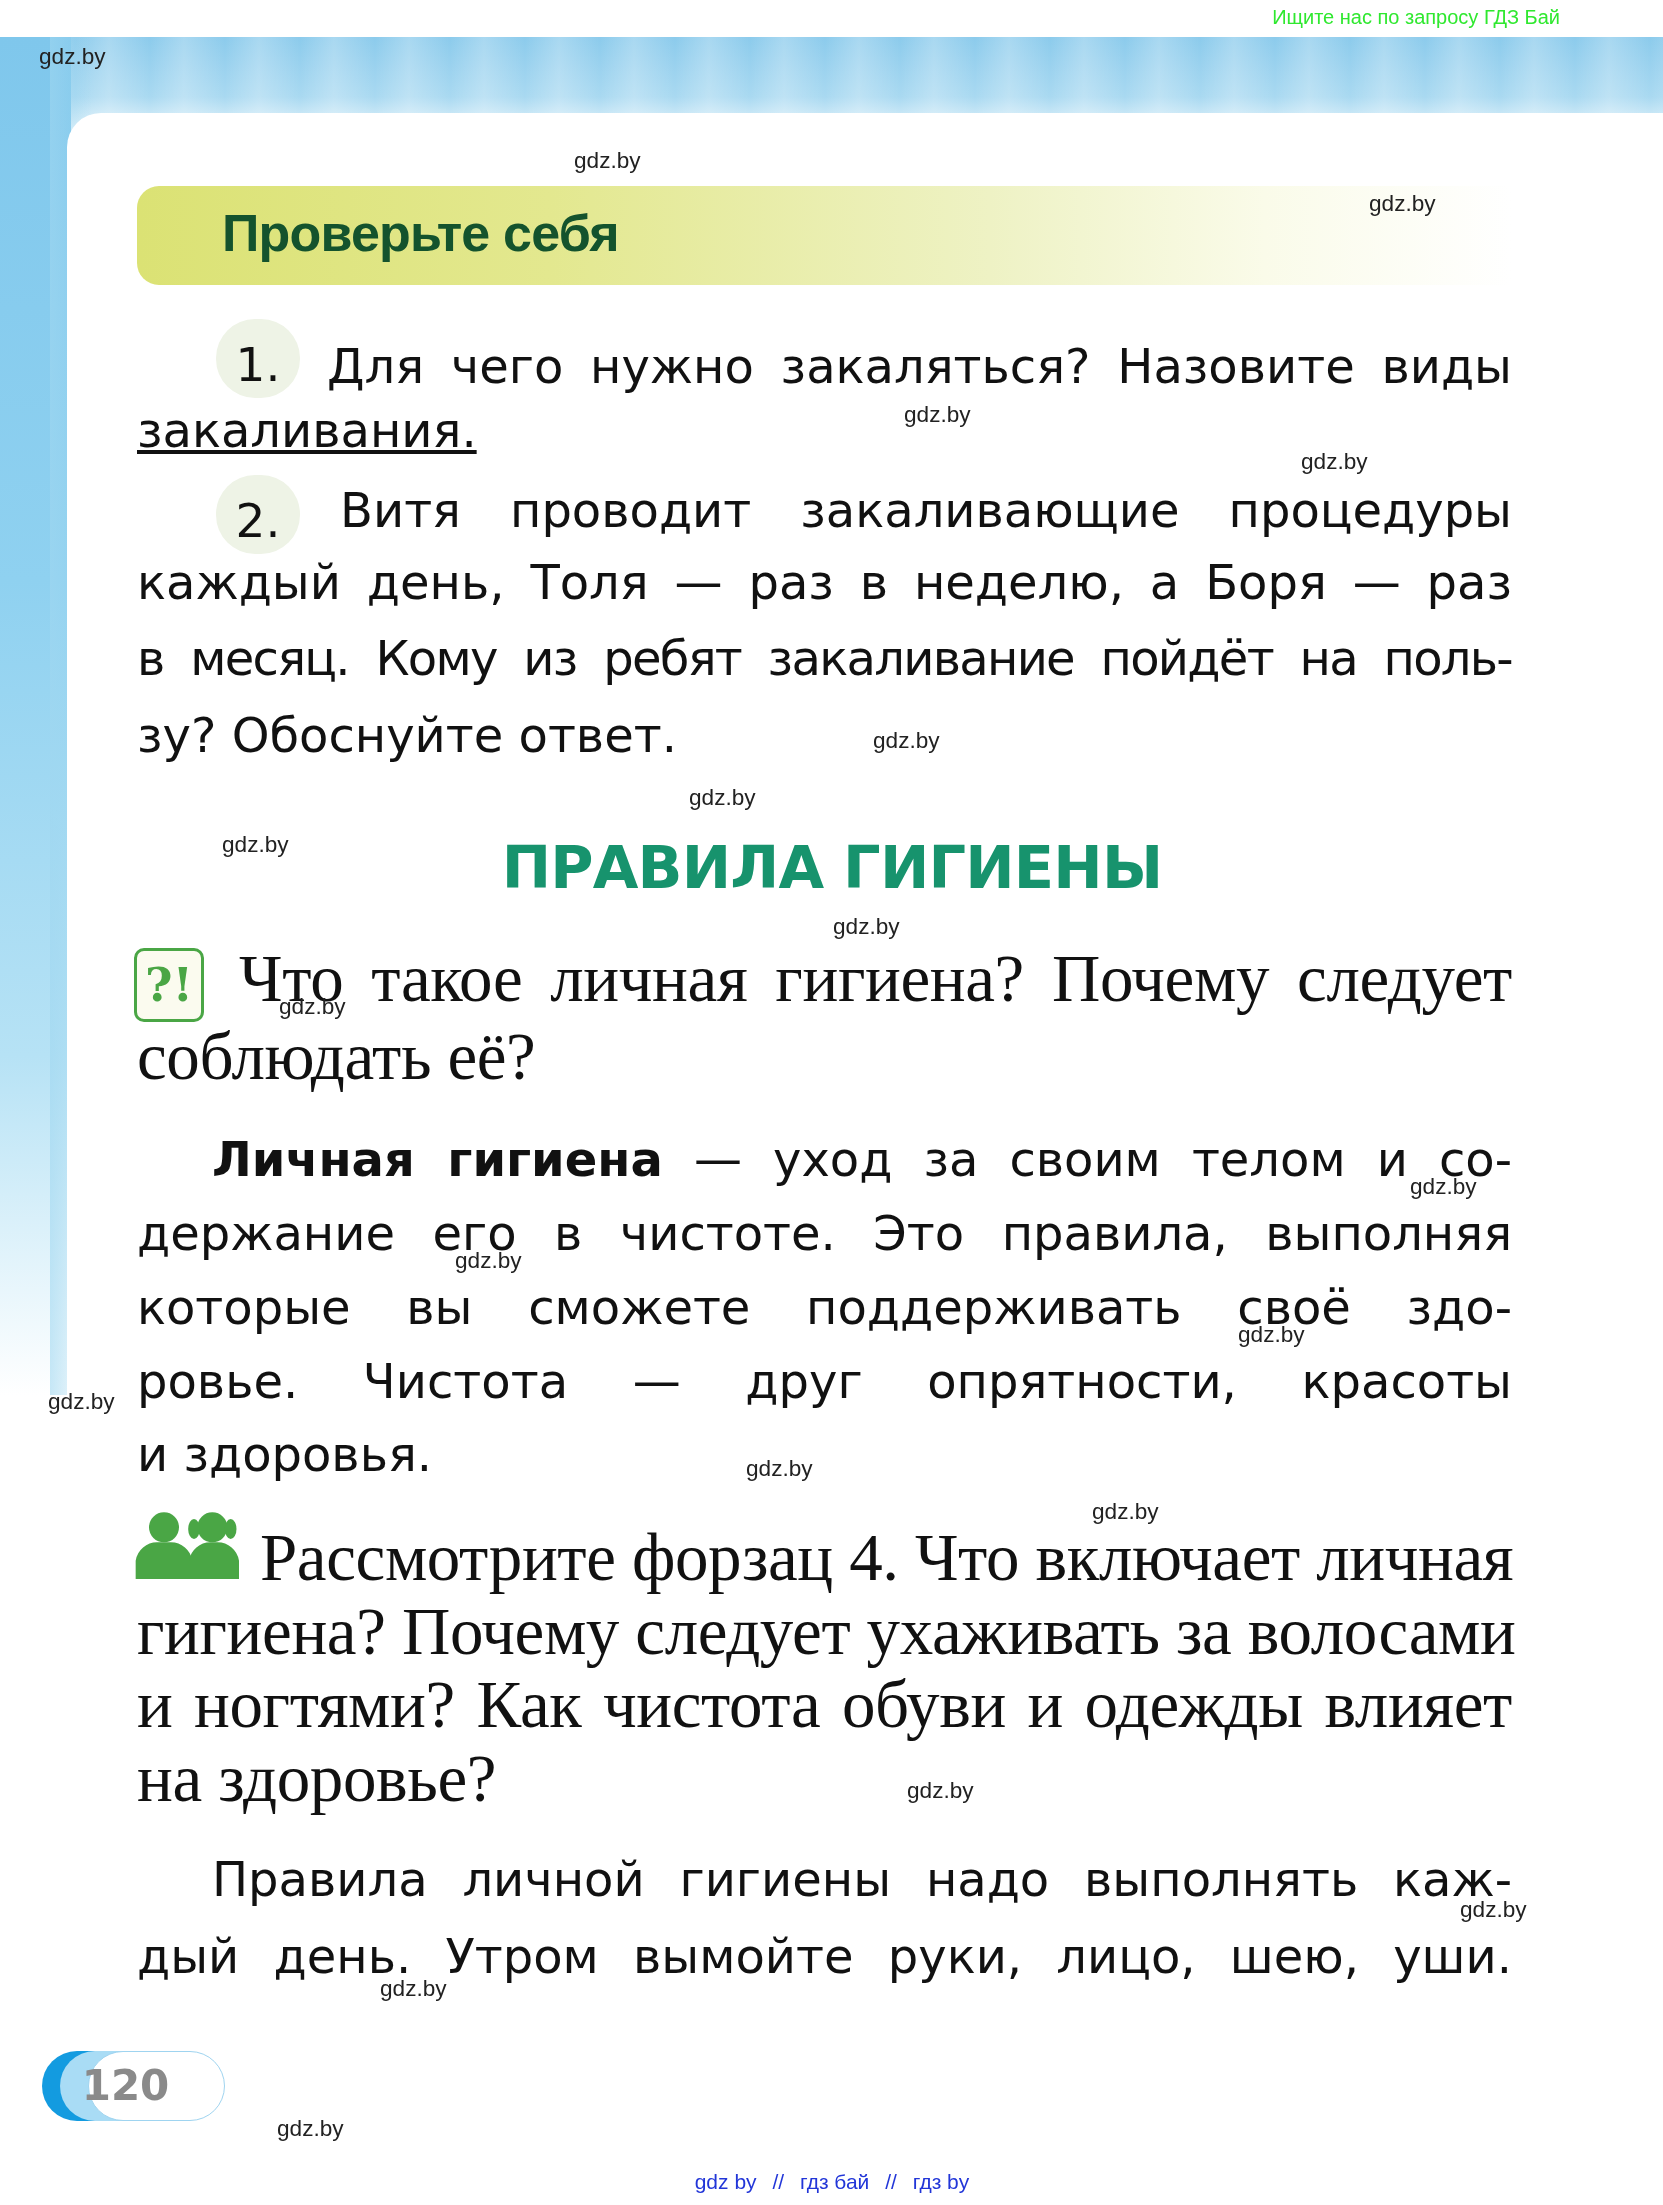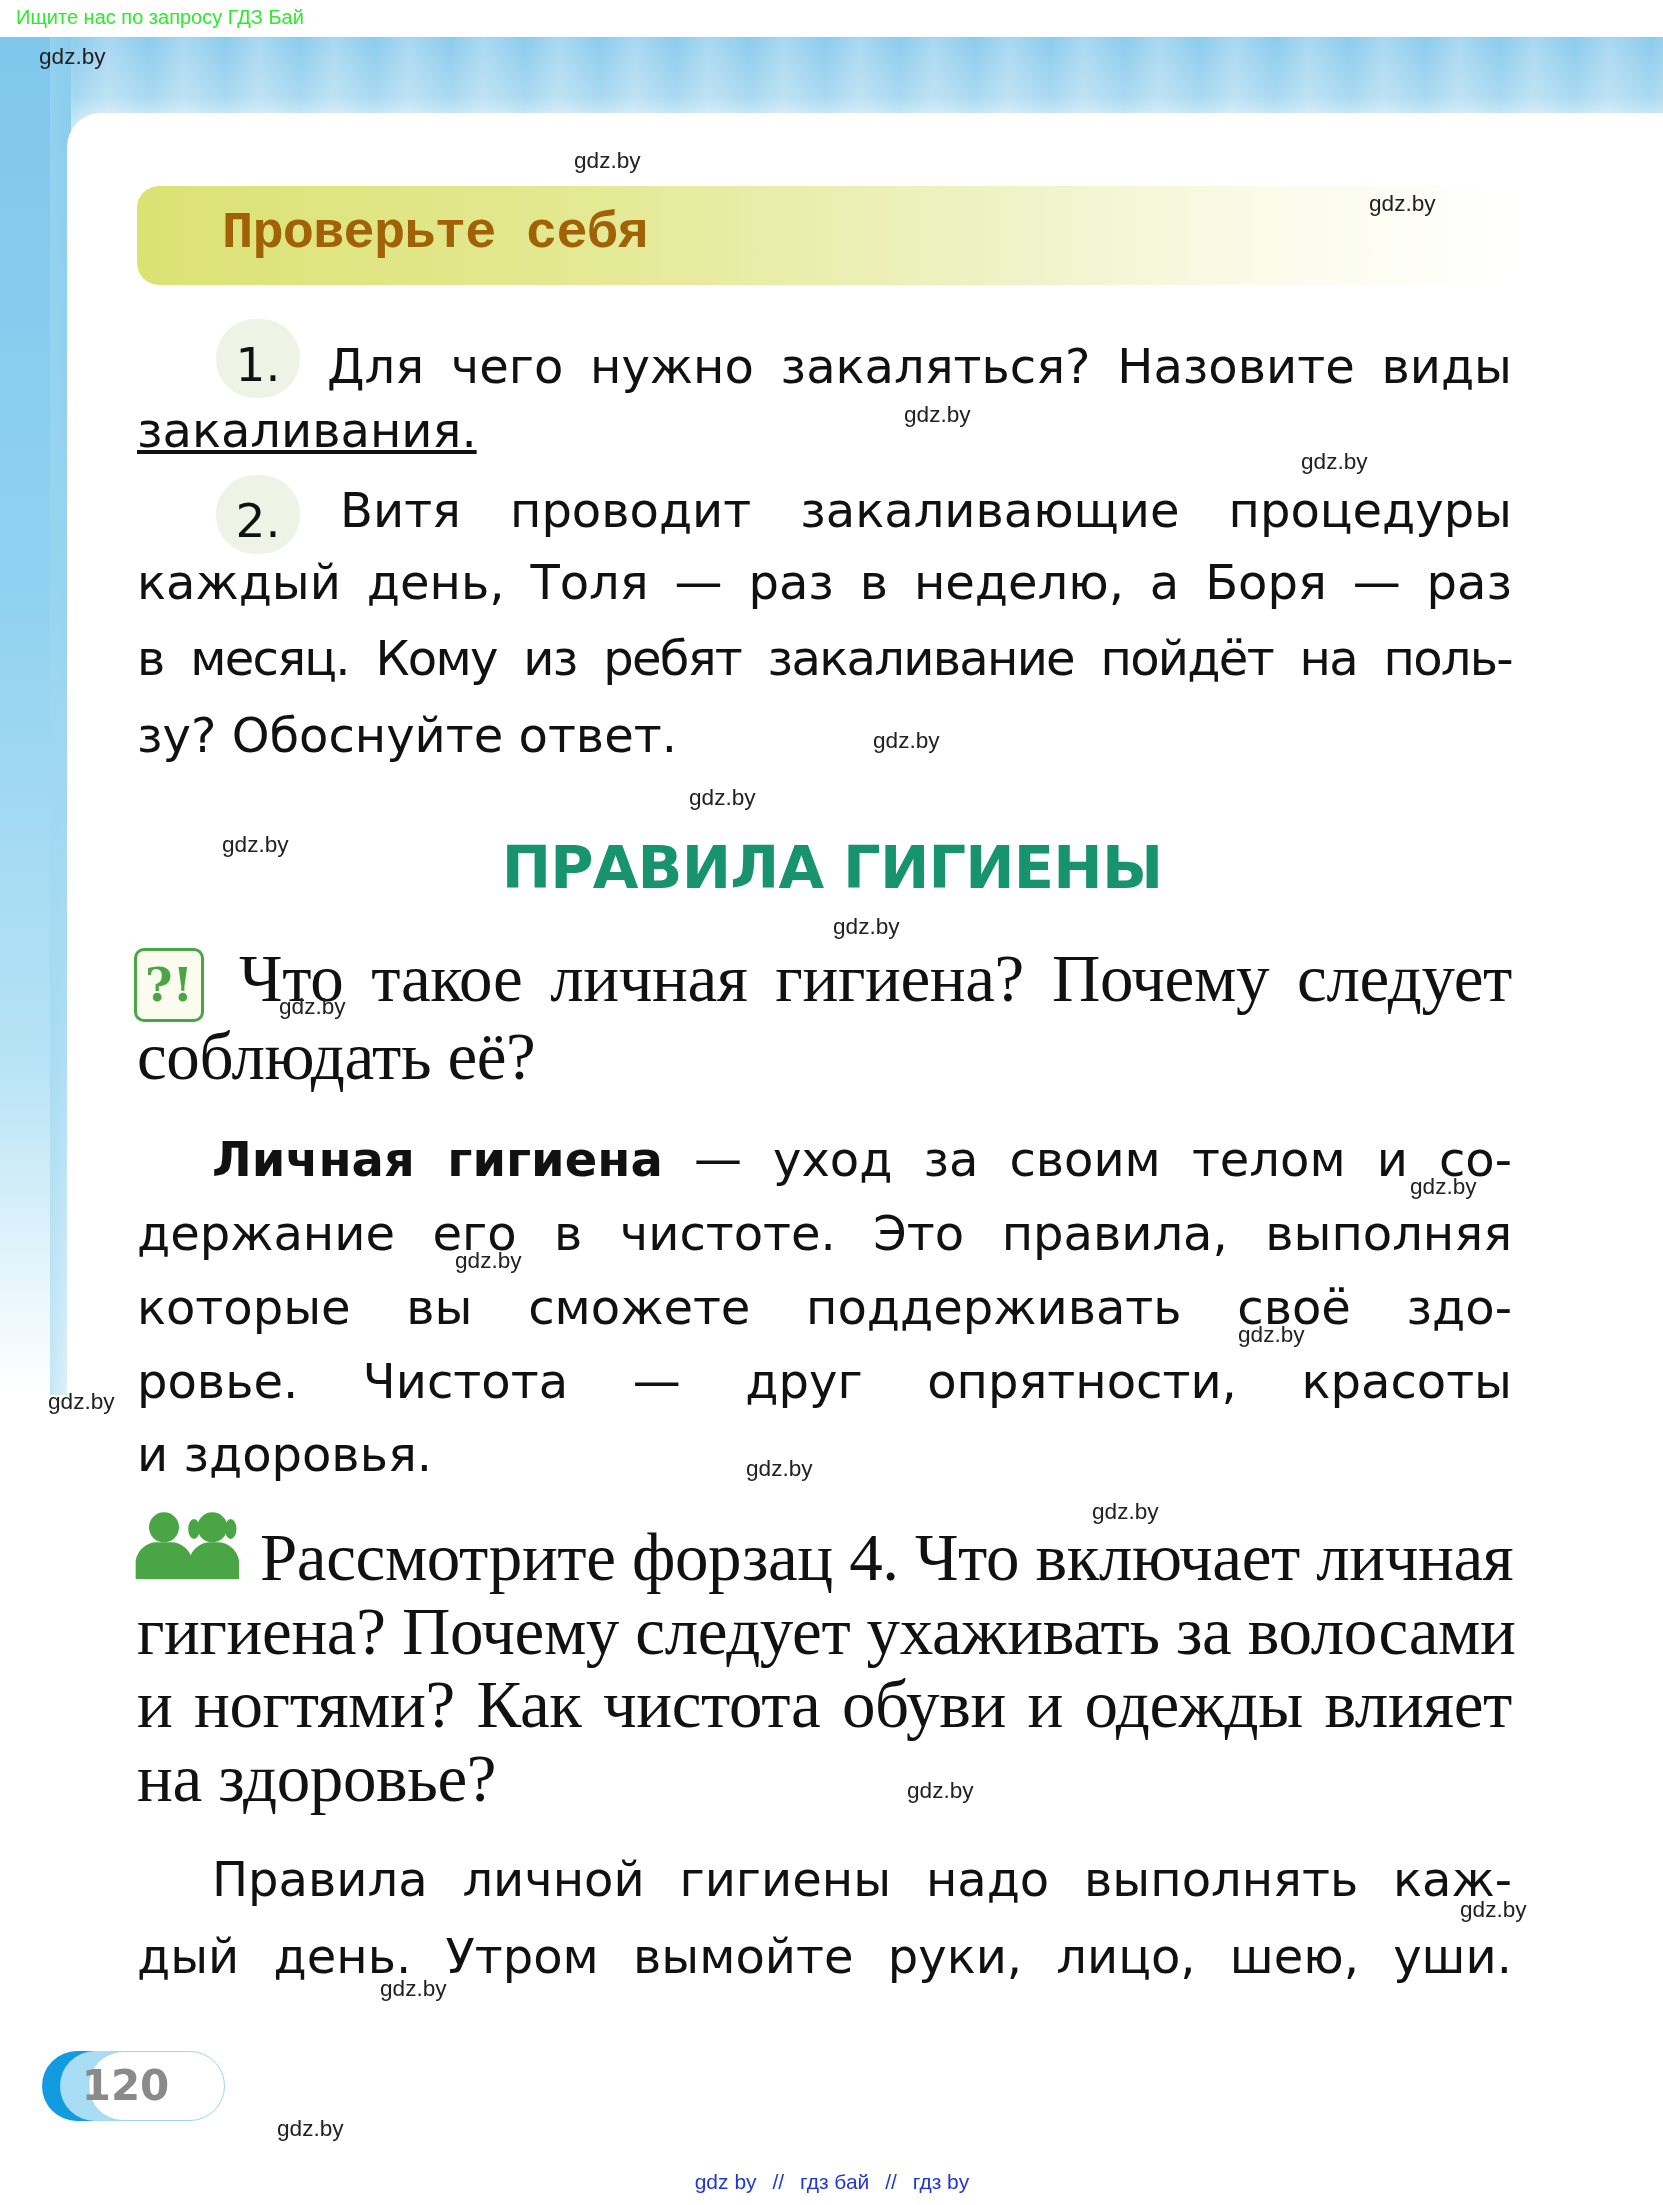--- a/index.html
+++ b/index.html
@@ -2,22 +2,22 @@
 <html style="font-size:13.4px"><head>
 <meta charset="utf-8">
 <style>
   html, body { margin: 0; padding: 0; }
   body {
     width: 1664px; height: 2205px; position: relative; overflow: hidden;
     background: #ffffff;
     font-family: "DejaVu Sans", sans-serif;
   }
   .top-banner {
-    position: absolute; left: 16px; top: 0; width: 1560px; height: 37px;
-    background: #ffffff; text-align: left;
+    position: absolute; left: 0; top: 0; width: 1560px; height: 37px;
+    background: #ffffff; text-align: right;
     font-family: "Liberation Sans", sans-serif; font-size: 20px; line-height: 34px;
   }
   .bg-top {
     position: absolute; left: 0; top: 37px; width: 1664px; height: 109px;
     background: linear-gradient(180deg, #8ccbec 0%, #a9d9f1 55%, #e9f6fc 88%, #ffffff 100%);
   }
   .bg-top::after {
     content: ""; position: absolute; inset: 0;
     background: repeating-linear-gradient(90deg, rgba(255,255,255,0) 0px, rgba(255,255,255,0.25) 34px, rgba(255,255,255,0) 75px);
   }
@@ -37,22 +37,22 @@
     position: absolute; font-family: "Liberation Sans", sans-serif; font-size: 22.6px;
     color: #222; white-space: nowrap;
   }
   .header-band {
     position: absolute; left: 137px; top: 186px; width: 1375px; height: 99px;
     border-radius: 22px 0 0 22px;
     background: linear-gradient(90deg, #dbe274 0%, #e3e88f 30%, #eef2c4 62%, #fafbe9 82%, #ffffff 100%);
   }
   .header-title {
     position: absolute; left: 222px; top: 200px;
-    font-family: Liberation Mono, monospace; font-weight: bold; font-size: 52px;
-    color: #a16207; letter-spacing: -0.8px; line-height: 67px;
+    font-family: Liberation Sans, sans-serif; font-weight: bold; font-size: 52px;
+    color: #14532d; letter-spacing: -0.8px; line-height: 67px;
   }
   .qnum {
     position: absolute; width: 84px; height: 79px; border-radius: 39px;
     background: #eef3e6; color: #111; font-size: 47px;
     font-family: "DejaVu Sans", sans-serif; line-height: 92px; text-align: center;
   }
   .line {
     position: absolute; left: 137px; width: 1375px;
     font-family: "DejaVu Sans", sans-serif; font-size: 48px; color: #111;
     white-space: nowrap; line-height: 59px;

